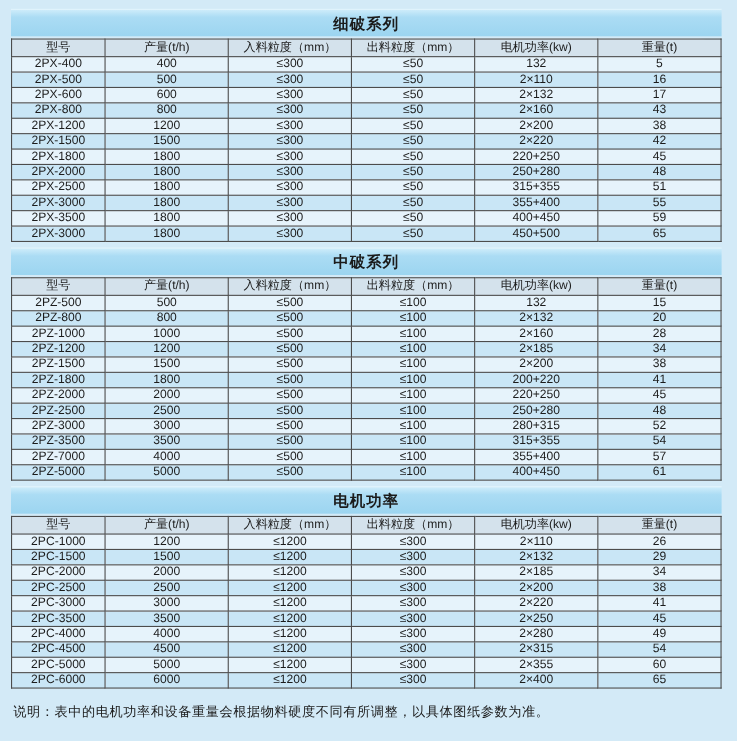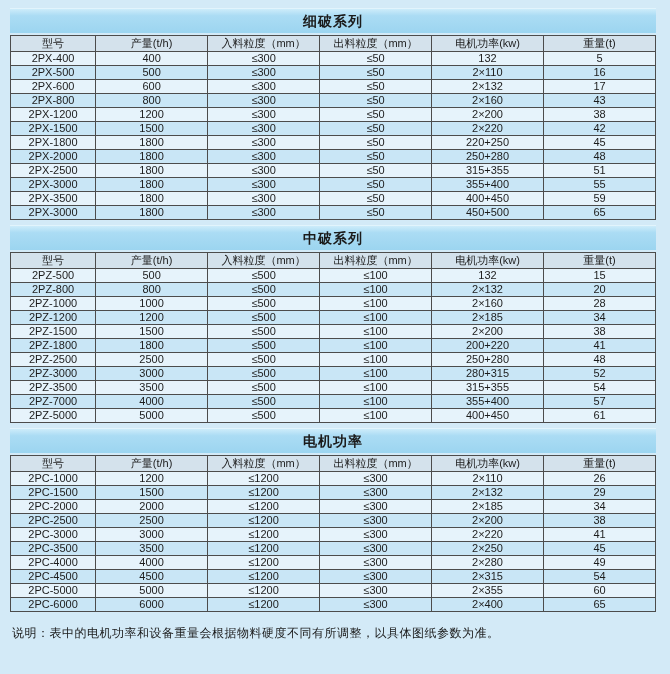--- a/index.html
+++ b/index.html
@@ -254,20 +254,28 @@
         </tr>
         <tr>
           <td>2PZ-1800</td>
           <td>1800</td>
           <td>≤500</td>
           <td>≤100</td>
           <td>200+220</td>
           <td>41</td>
         </tr>
         <tr>
+          <td>2PZ-2000</td>
+          <td>2000</td>
+          <td>≤500</td>
+          <td>≤100</td>
+          <td>220+250</td>
+          <td>45</td>
+        </tr>
+        <tr>
           <td>2PZ-2500</td>
           <td>2500</td>
           <td>≤500</td>
           <td>≤100</td>
           <td>250+280</td>
           <td>48</td>
         </tr>
         <tr>
           <td>2PZ-3000</td>
           <td>3000</td>

